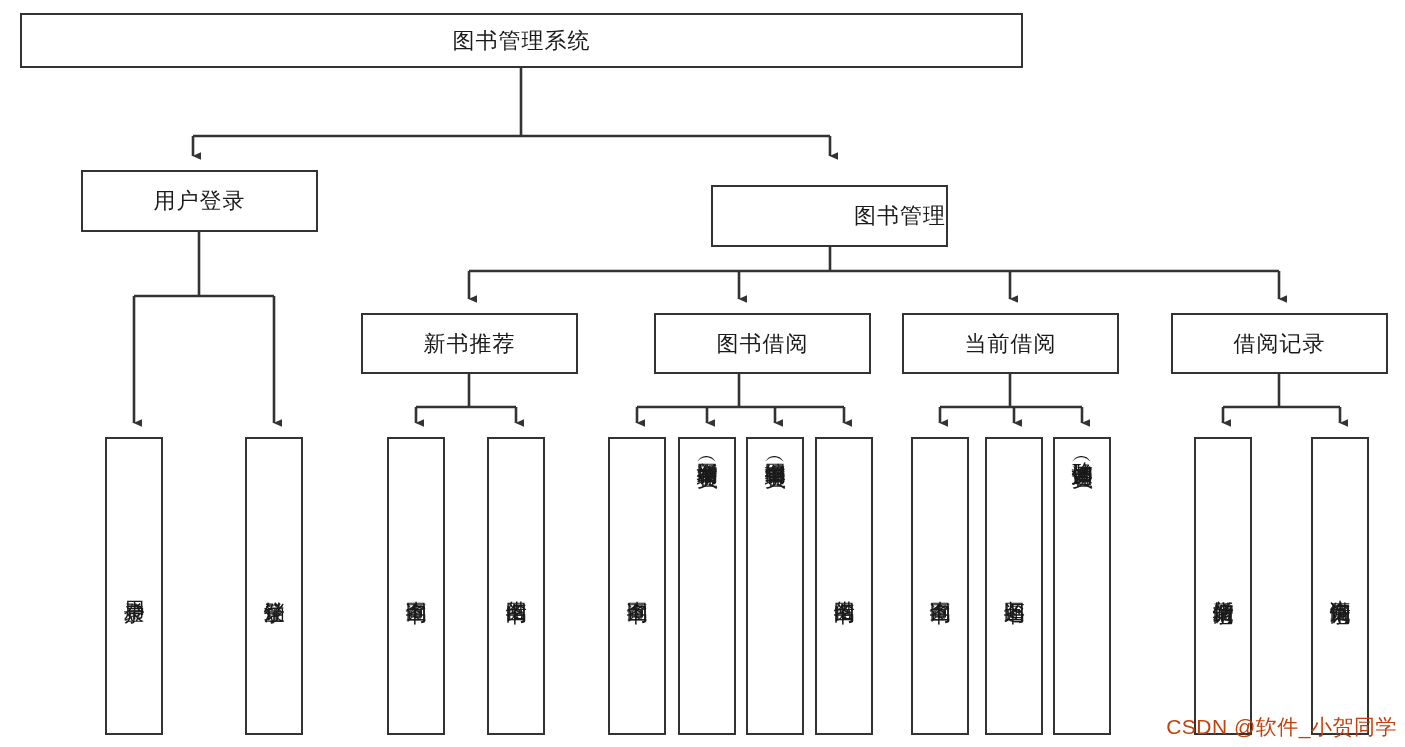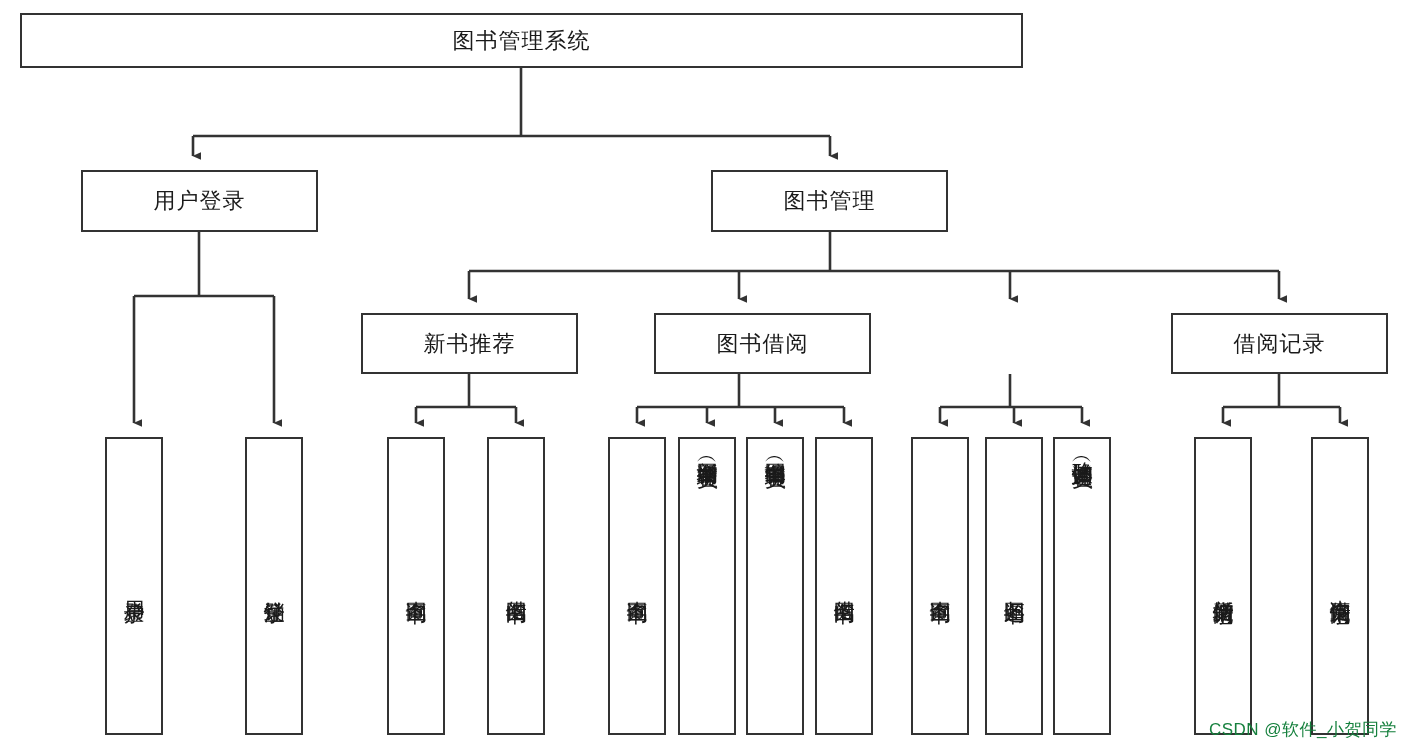--- a/index.html
+++ b/index.html
@@ -57,22 +57,22 @@
     position: absolute;
     top: 0; left: 0;
     width: 1405px;
     height: 747px;
     pointer-events: none;
   }
   #watermark {
     position: absolute;
     right: 8px;
     bottom: 6px;
-    font-size: 17px;
-    color: #15803d;
+    font-size: 21px;
+    color: #c2410c;
     white-space: nowrap;
     letter-spacing: 0.5px;
   }
 </style>
 </head>
 <body>
 
 <div id="diagram-root">
 
   <svg id="connectors" viewBox="0 0 1405 747" width="1405" height="747" xmlns="http://www.w3.org/2000/svg">
@@ -125,29 +125,32 @@
     </g>
   </svg>
 
   <div class="node-box" style="left:20px; top:13px; width:1003px; height:55px;">
     <span class="node-label-h">图书管理系统</span>
   </div>
 
   <div class="node-box" style="left:81px; top:170px; width:237px; height:62px;">
     <span class="node-label-h">用户登录</span>
   </div>
-  <div class="node-box" style="left:711px; top:170px; width:237px; height:62px;">
+  <div class="node-box" style="left:711px; top:185px; width:237px; height:62px;justify-content:flex-end;">
     <span class="node-label-h">图书管理</span>
   </div>
 
   <div class="node-box" style="left:361px; top:313px; width:217px; height:61px;text-align:right;">
     <span class="node-label-h">新书推荐</span>
   </div>
   <div class="node-box" style="left:631px; top:313px; width:217px; height:61px;margin-left:23px;">
     <span class="node-label-h">图书借阅</span>
+  </div>
+  <div class="node-box" style="left:902px; top:313px; width:217px; height:61px;">
+    <span class="node-label-h">当前借阅</span>
   </div>
   <div class="node-box" style="left:1171px; top:313px; width:217px; height:61px;">
     <span class="node-label-h">借阅记录</span>
   </div>
 
   <div class="node-box leaf-box centerv" style="left:105px; top:437px; width:58px; height:298px;">
     <span class="node-label-v">用户登录</span>
   </div>
   <div class="node-box leaf-box centerv" style="left:245px; top:437px; width:58px; height:298px;">
     <span class="node-label-v">注销登录</span>

